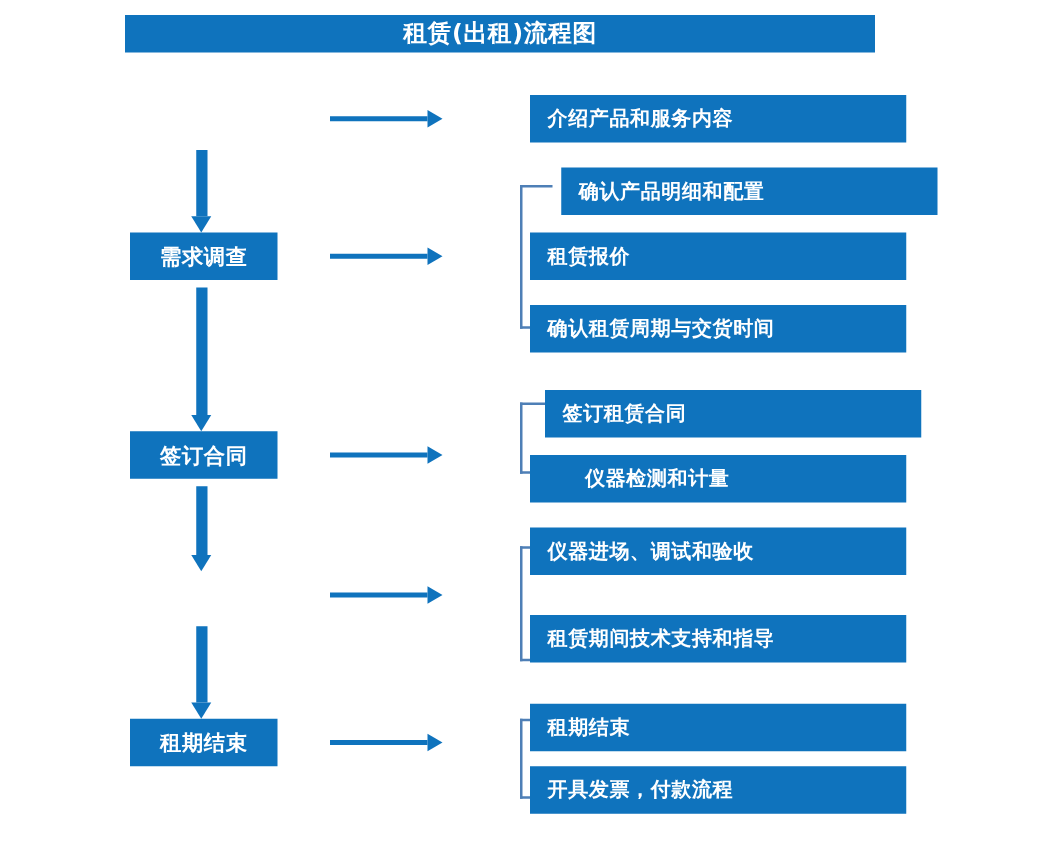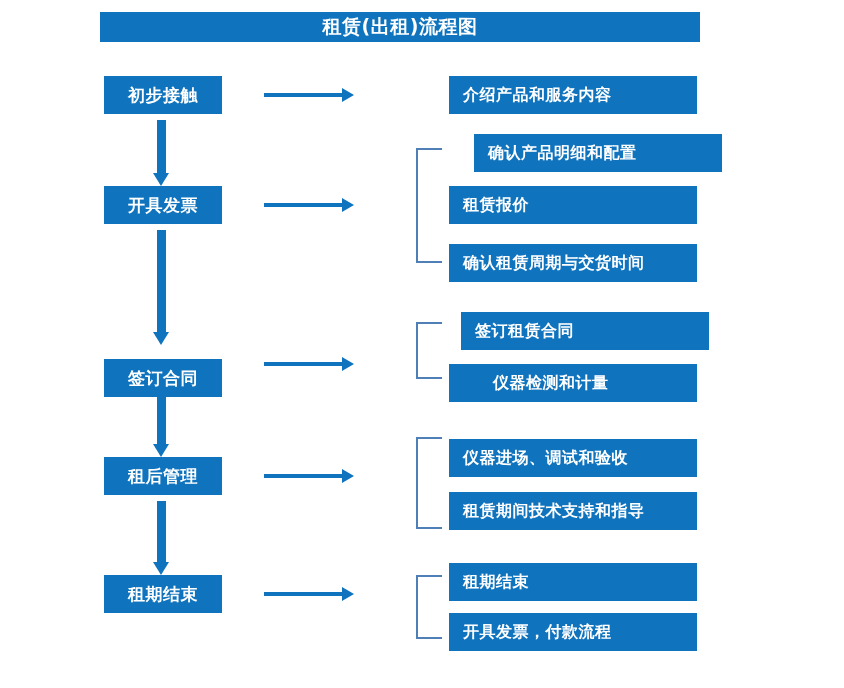--- a/index.html
+++ b/index.html
@@ -37,22 +37,22 @@
     font-size: 19px;
   }
   .stage-box {
     left: 104px;
     width: 118px;
     height: 38px;
     justify-content: center;
     font-size: 17px;
   }
   .detail-box {
-    left: 449px;
-    width: 248px;
+    left: 424px;
+    width: 301px;
     height: 38px;
     justify-content: flex-start;
     padding-left: 14px;
     font-size: 16px;
   }
   .v-arrow {
     position: absolute;
     left: 157px;
     width: 9px;
   }
@@ -102,24 +102,22 @@
     border-bottom: 2px solid #4e7fb6;
   }
 </style>
 </head>
 <body>
 
 <div id="canvas">
 
   <div class="box title-bar">租赁(出租)流程图</div>
 
-  <div class="box stage-box" style="top:76px;">初步接触</div>
-  <div class="box stage-box" style="top:186px;">开具发票</div>
-  <div class="box stage-box" style="top:345px;margin-top:14px;">签订合同</div>
-  <div class="box stage-box" style="top:457px;">租后管理</div>
+  <div class="box stage-box" style="top:186px;">需求调查</div>
+  <div class="box stage-box" style="top:345px;">签订合同</div>
   <div class="box stage-box" style="top:575px;">租期结束</div>
 
   <div class="v-arrow" style="top:120px; height:66px;">
     <div class="shaft" style="height:53px;"></div>
     <div class="head" style="top:53px;"></div>
   </div>
   <div class="v-arrow" style="top:230px; height:115px;">
     <div class="shaft" style="height:102px;"></div>
     <div class="head" style="top:102px;"></div>
   </div>
@@ -157,18 +155,18 @@
   <div class="bracket" style="top:322px; height:57px;"></div>
   <div class="bracket" style="top:437px; height:92px;"></div>
   <div class="bracket" style="top:575px; height:64px;"></div>
 
   <div class="box detail-box" style="top:76px;">介绍产品和服务内容</div>
   <div class="box detail-box" style="top:134px;margin-left:25px;">确认产品明细和配置</div>
   <div class="box detail-box" style="top:186px;">租赁报价</div>
   <div class="box detail-box" style="top:244px;">确认租赁周期与交货时间</div>
   <div class="box detail-box" style="top:312px;margin-left:12px;">签订租赁合同</div>
   <div class="box detail-box" style="top:364px;padding-left:44px;">仪器检测和计量</div>
-  <div class="box detail-box" style="top:422px;margin-top:17px;">仪器进场、调试和验收</div>
+  <div class="box detail-box" style="top:422px;">仪器进场、调试和验收</div>
   <div class="box detail-box" style="top:492px;">租赁期间技术支持和指导</div>
   <div class="box detail-box" style="top:563px;">租期结束</div>
   <div class="box detail-box" style="top:613px;">开具发票，付款流程</div>
 
 </div>
 
 </body></html>

